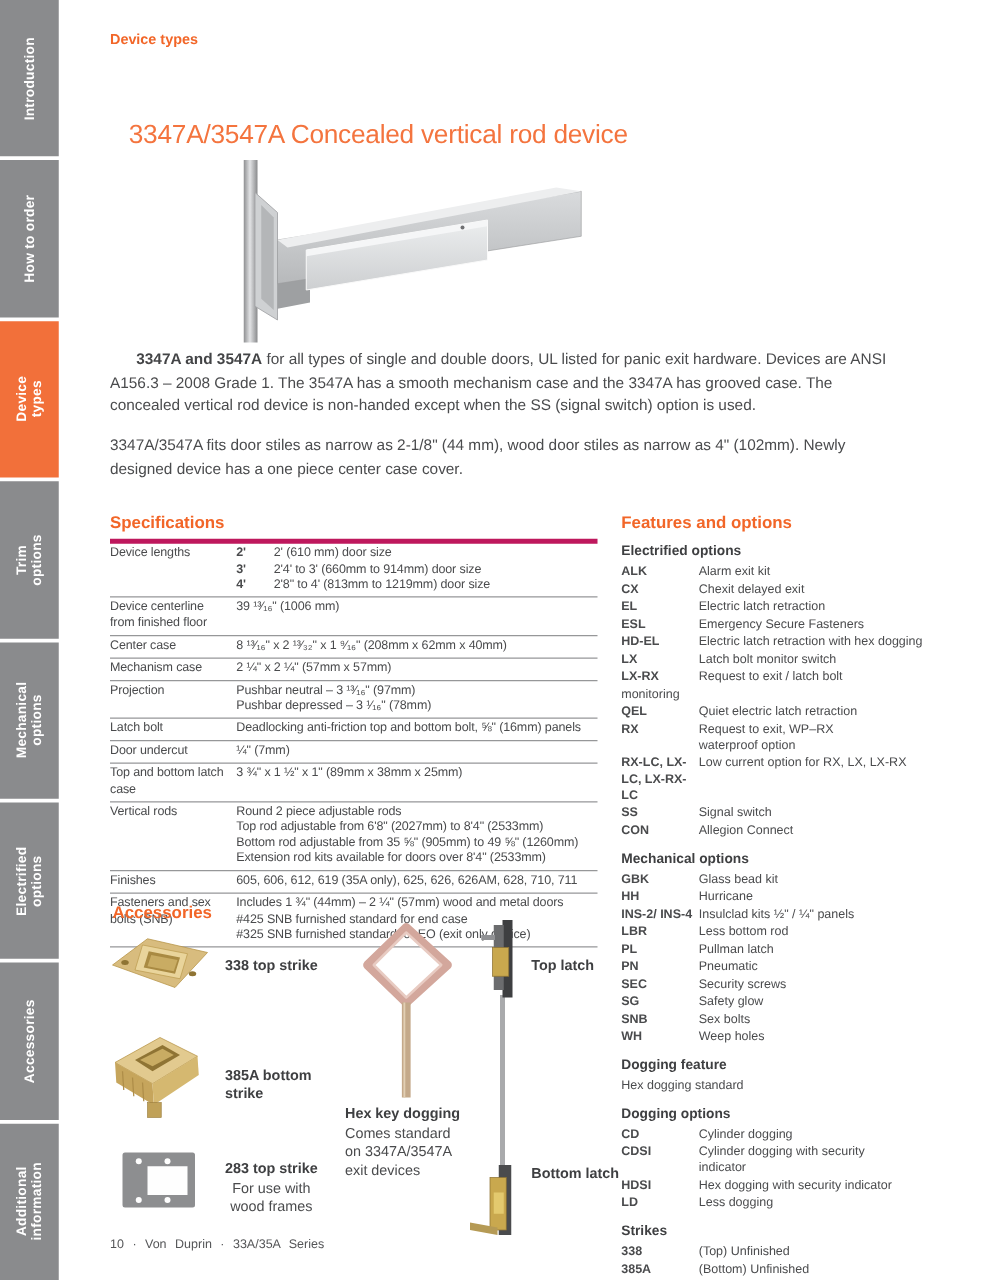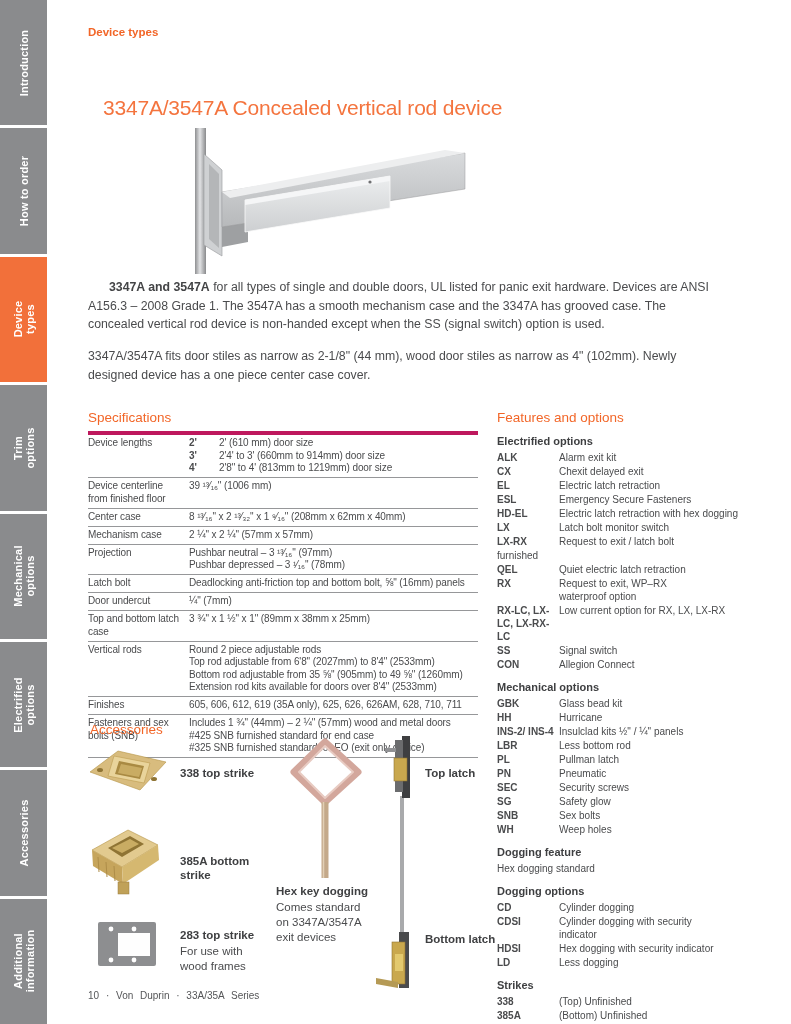--- a/index.html
+++ b/index.html
@@ -24,21 +24,21 @@
   
   .hero{position:absolute;left:88px;top:126px;margin:0;}
 
   
   .intro{position:absolute;left:88px;top:278px;width:628px;font-size:12.3px;line-height:1.52;}
   .intro p{margin:0 0 13px 0;}
   .intro strong{font-weight:bold;color:#434446;margin-left:21px;}
 
   
   .specs{position:absolute;left:88px;top:410px;width:390px;}
-  .sec-heading{margin:0 0 6px 0;font-size:13.5px;font-weight:normal;color:#F26628;}
+  .sec-heading{margin:0 0 6px 0;font-size:13.5px;font-weight:bold;color:#F26628;}
   .spec-table{border-top:4px solid #be185d;font-size:10px;letter-spacing:-.1px;}
   .spec-row{display:flex;border-bottom:1px solid #969799;padding:2px 0 2.5px 0;}
   .spec-label{width:97px;flex:none;padding-right:4px;line-height:1.25;}
   .spec-val{flex:1;line-height:1.25;white-space:nowrap;}
   .sub-line{display:flex;}
   .sub-code{width:30px;flex:none;font-weight:bold;}
 
   
   .features{position:absolute;left:497px;top:410px;width:290px;font-size:10px;}
   .group-title{font-weight:bold;font-size:11px;color:#3E3F41;margin:10px 0 4px 0;}
@@ -261,21 +261,21 @@
         <div class="f-desc">
           <div>Latch bolt monitor switch</div>
         </div>
       </div>
     <div class="f-row">
         <div class="f-code">LX-RX</div>
         <div class="f-desc">
           <div>Request to exit / latch bolt</div>
         </div>
       </div>
-    <div class="f-cont">furnished</div>
+    <div class="f-cont">monitoring</div>
     <div class="f-row">
         <div class="f-code">QEL</div>
         <div class="f-desc">
           <div>Quiet electric latch retraction</div>
         </div>
       </div>
     <div class="f-row">
         <div class="f-code">RX</div>
         <div class="f-desc">
           <div>Request to exit, WP–RX</div>
@@ -443,21 +443,21 @@
     <div class="acc-item" style="left:8px;top:196px;">
       <svg width="62" height="52" viewBox="0 0 62 52">
         <rect x="2" y="4" width="58" height="44" rx="2" fill="#8D8E90"></rect>
         <rect x="22" y="15" width="32" height="23" fill="#FEFEFE"></rect>
         <circle cx="15" cy="11" r="2.4" fill="#FEFEFE"></circle>
         <circle cx="38" cy="11" r="2.4" fill="#FEFEFE"></circle>
         <circle cx="15" cy="42" r="2.4" fill="#FEFEFE"></circle>
         <circle cx="38" cy="42" r="2.4" fill="#FEFEFE"></circle>
       </svg>
     </div>
-    <div class="acc-item" style="left:92px;top:206px;">
+    <div class="acc-item" style="left:92px;top:206px;text-align:center;">
       <div class="acc-label">283 top strike</div>
       <div class="acc-desc">For use with
 wood frames</div>
     </div>
 
     <div class="acc-item" style="left:190px;top:14px;">
       <svg width="95" height="146" viewBox="0 0 95 146">
         <path d="M47 6 L80 36 L47 66 L16 36 Z" fill="none" stroke="#D3A79C" stroke-width="7" stroke-linejoin="round"></path>
         <path d="M47 10 L75 36 L47 62 L21 36 Z" fill="none" stroke="#E8CBC2" stroke-width="2" stroke-linejoin="round"></path>
         <line x1="47" y1="66" x2="47" y2="142" stroke="#C4A98A" stroke-width="7"></line>

